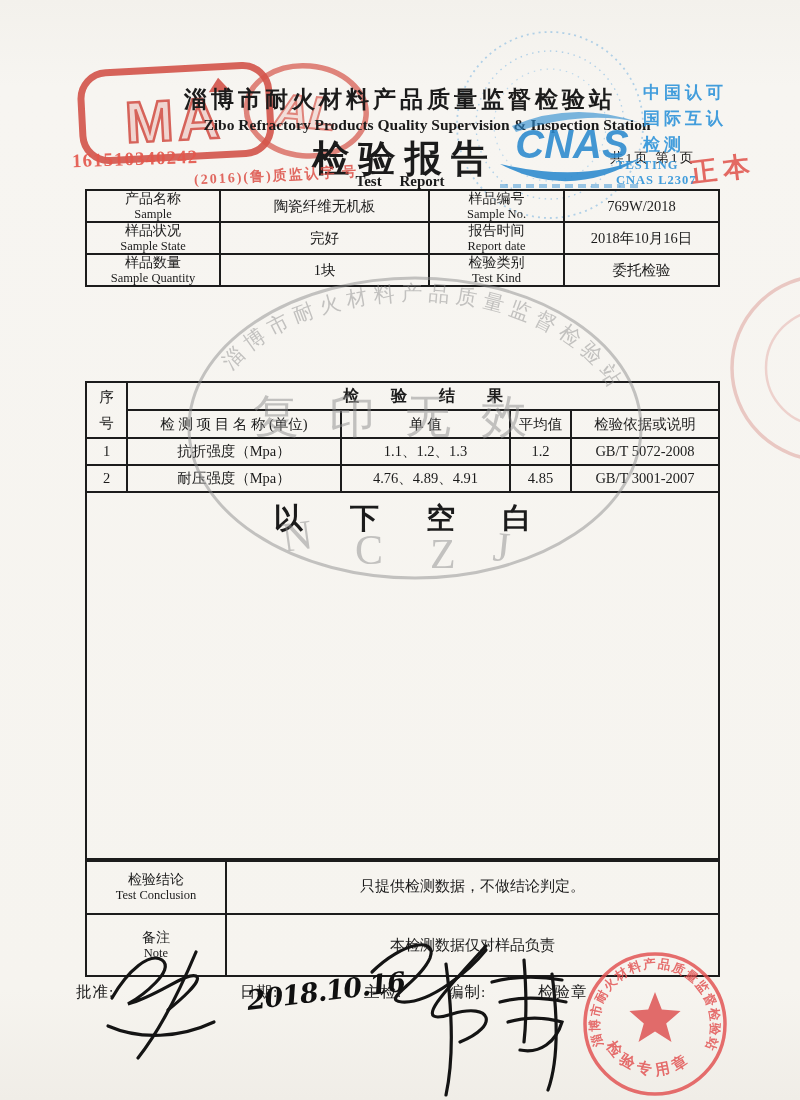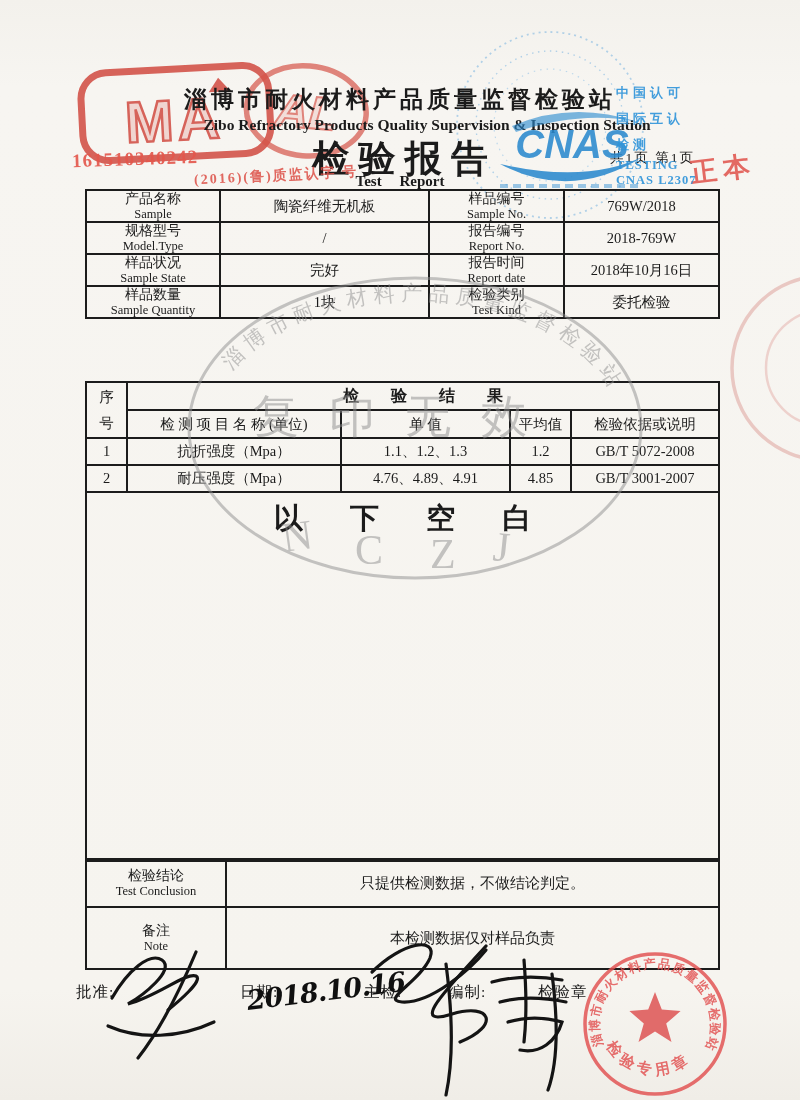--- a/index.html
+++ b/index.html
@@ -15,21 +15,21 @@
   .title-cn{top:134px;font-size:37px;font-weight:bold;}
   .title-en{top:173px;font-size:15px;font-weight:bold;word-spacing:14px;}
   .page-info{top:149px;left:610px;font-size:13.5px;letter-spacing:2px;}
   .cert-number{top:148px;left:72px;font-size:19px;letter-spacing:1px;font-weight:bold;
                color:#e4564b;transform:rotate(-2deg);opacity:.9;}
   .cert-note{top:167px;left:194px;font-size:14px;font-weight:bold;color:#dd5047;
              transform:rotate(-3deg);letter-spacing:2px;opacity:.85;}
   .copy-label{top:151px;left:690px;font-size:27px;font-weight:bold;color:#e0514a;
               letter-spacing:6px;transform:rotate(-7deg);opacity:.85;}
   .cnas-lines{top:80px;left:616px;color:#2f94da;opacity:.9;line-height:26px;text-align:left;}
-  .cnas-lines .cn{display:block;font-size:13px;letter-spacing:4px;font-weight:bold;}
+  .cnas-lines .cn{display:block;font-size:17px;letter-spacing:4px;font-weight:bold;margin-left:27px;}
   .cnas-lines .en{display:block;font-size:12.5px;letter-spacing:1px;line-height:15px;font-weight:bold;}
 
   
   .tbl{border-collapse:collapse;table-layout:fixed;background:transparent;}
   .tbl td{border:2px solid #1c1c1c;text-align:center;vertical-align:middle;padding:0;overflow:hidden;}
   .t-info{left:85px;top:189px;width:633px;}
   .t-results{left:85px;top:381px;width:633px;}
   .t-concl{left:85px;top:858px;width:633px;}
   .lbl .cn{display:block;font-size:14px;line-height:16px;}
   .lbl .en{display:block;font-size:12.5px;line-height:14px;}
@@ -111,32 +111,20 @@
           </td>
         <td class="val">陶瓷纤维无机板</td>
         <td class="lbl">
             <span class="cn">样品编号</span>
             <span class="en">Sample No.</span>
           </td>
         <td class="val">769W/2018</td>
       </tr>
       <tr class="h32">
         <td class="lbl">
-            <span class="cn">规格型号</span>
-            <span class="en">Model.Type</span>
-          </td>
-        <td class="val">/</td>
-        <td class="lbl">
-            <span class="cn">报告编号</span>
-            <span class="en">Report No.</span>
-          </td>
-        <td class="val">2018-769W</td>
-      </tr>
-      <tr class="h32">
-        <td class="lbl">
             <span class="cn">样品状况</span>
             <span class="en">Sample State</span>
           </td>
         <td class="val">完好</td>
         <td class="lbl">
             <span class="cn">报告时间</span>
             <span class="en">Report date</span>
           </td>
         <td class="val">2018年10月16日</td>
       </tr>
@@ -198,21 +186,21 @@
       </tr>
     </tbody>
   </table>
 
   <table class="tbl abs t-concl">
     <colgroup>
         <col style="width:140px">
         <col style="width:493px">
       </colgroup>
     <tbody>
-      <tr style="height:48px">
+      <tr style="height:55px">
         <td class="lbl">
             <span class="cn">检验结论</span>
             <span class="en">Test Conclusion</span>
           </td>
         <td class="concl-val">只提供检测数据，不做结论判定。</td>
       </tr>
       <tr style="height:62px">
         <td class="lbl">
             <span class="cn">备注</span>
             <span class="en">Note</span>

